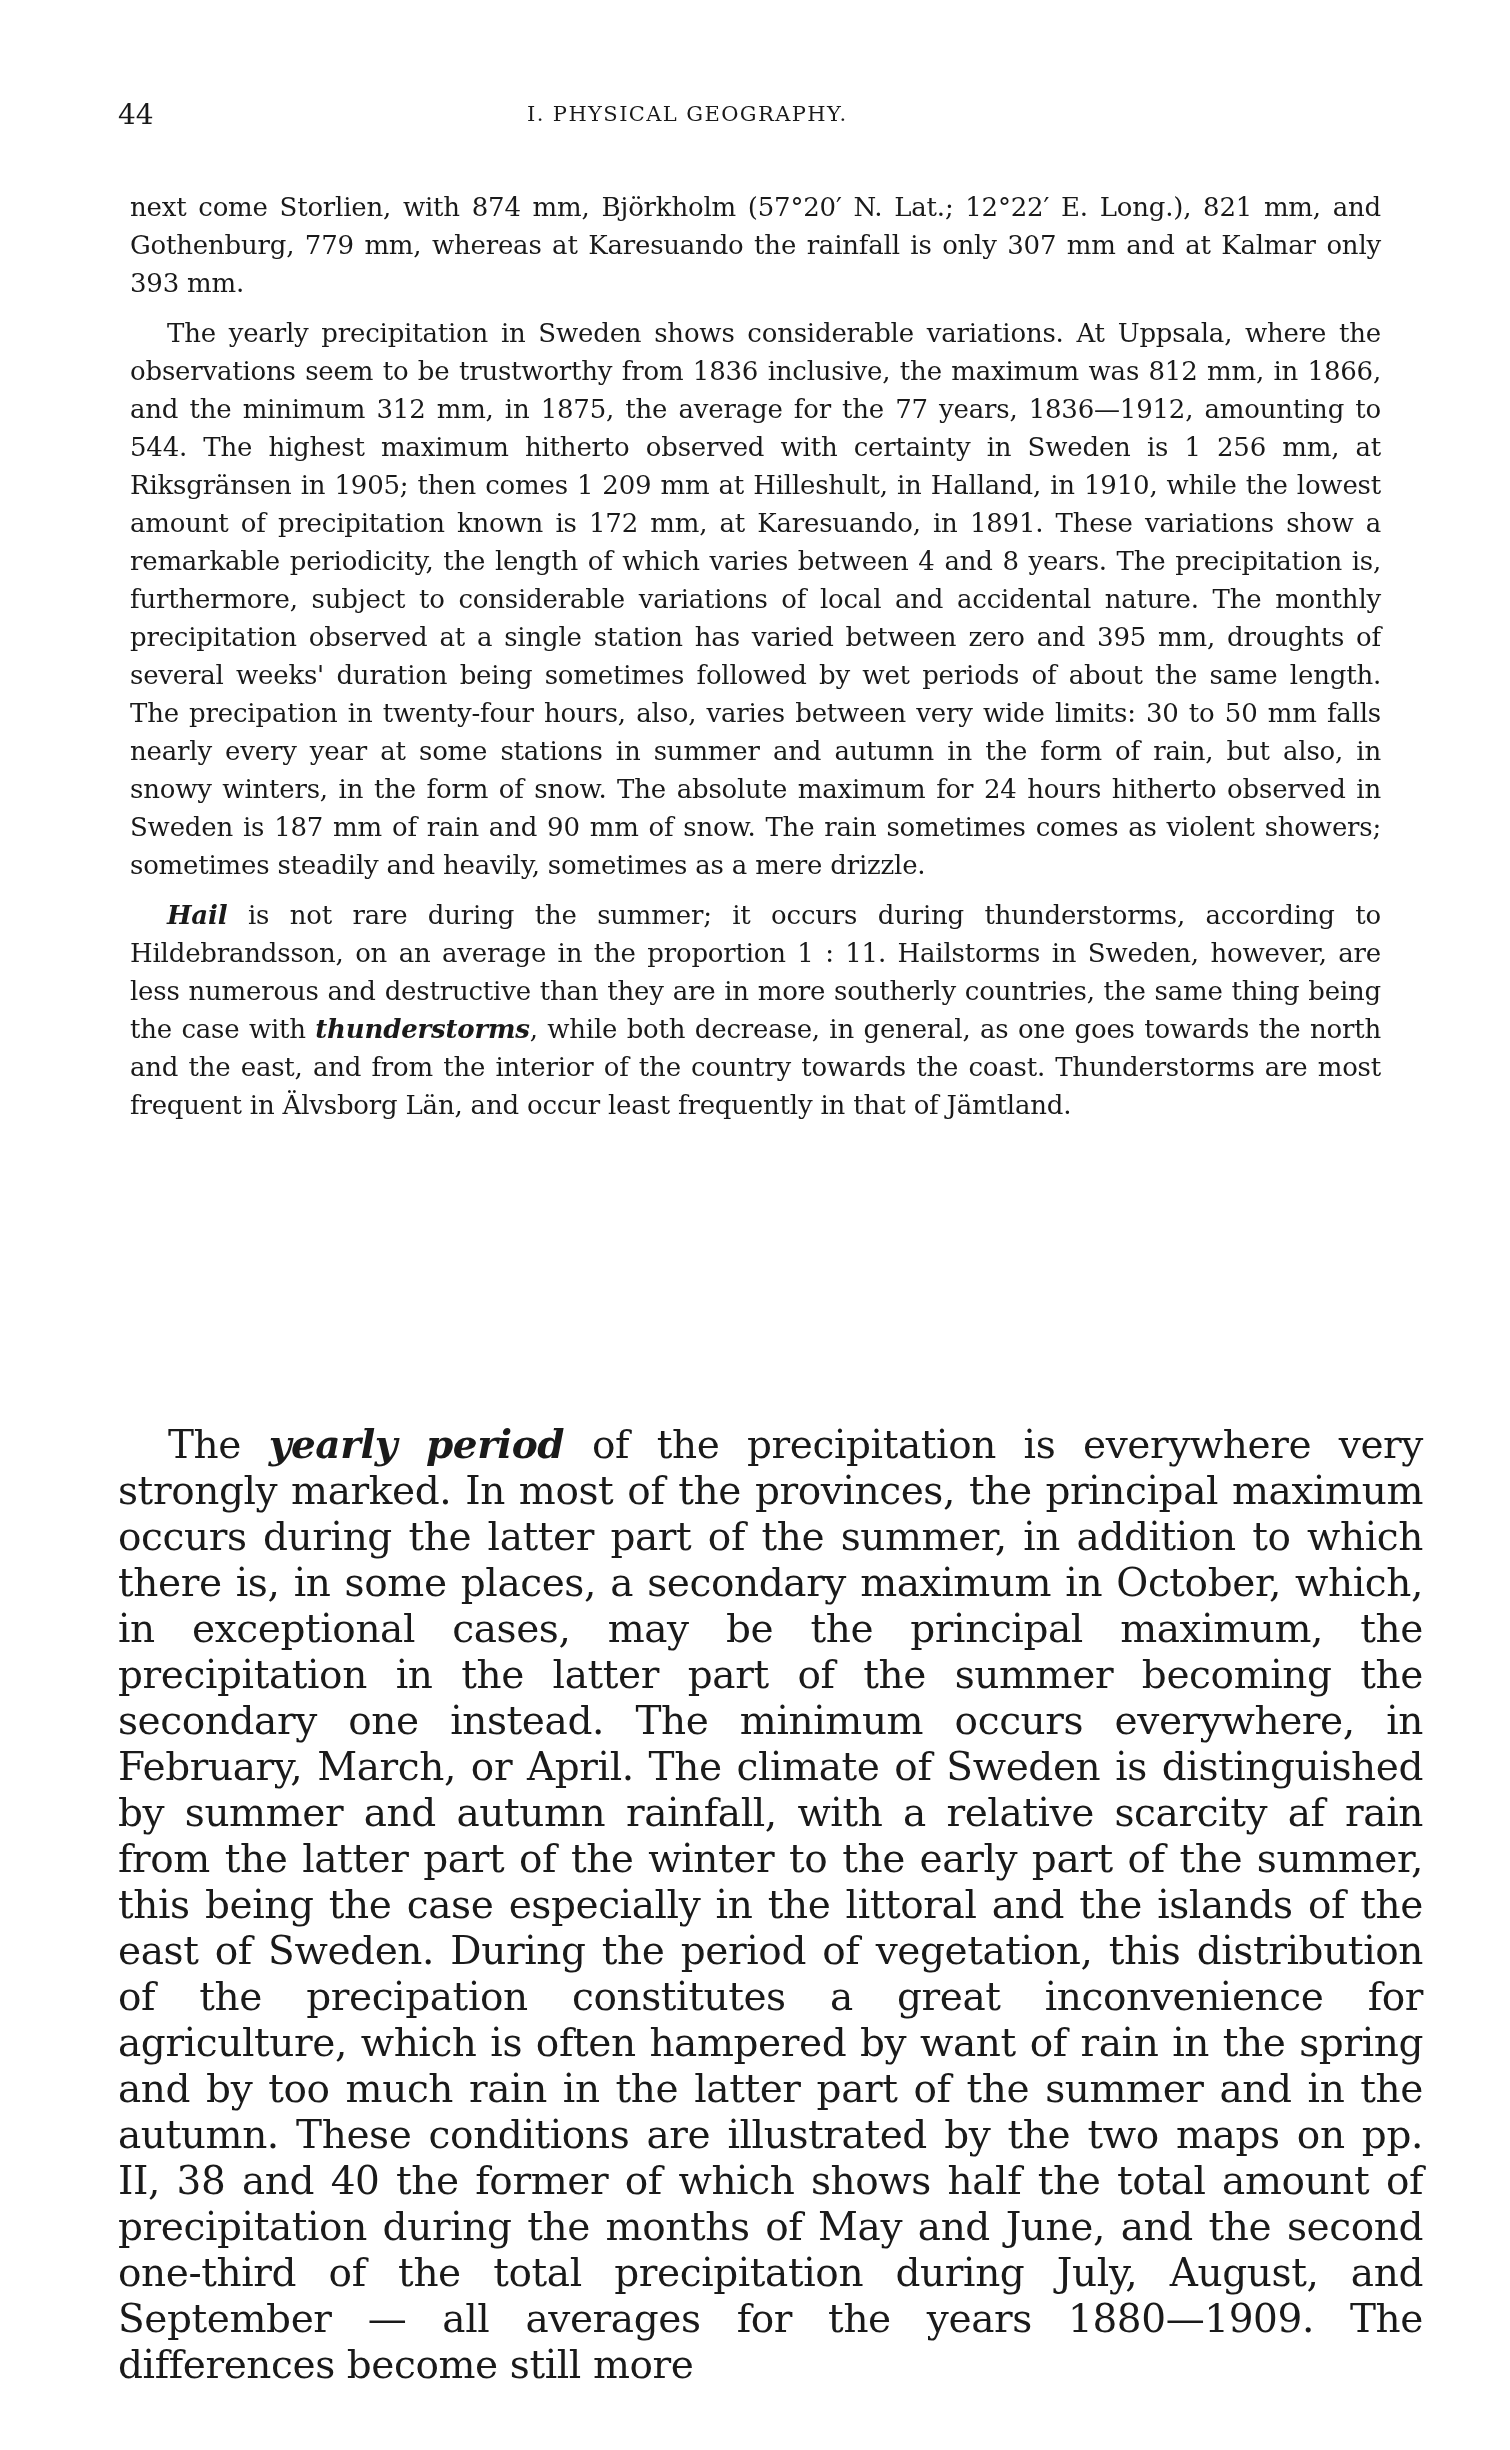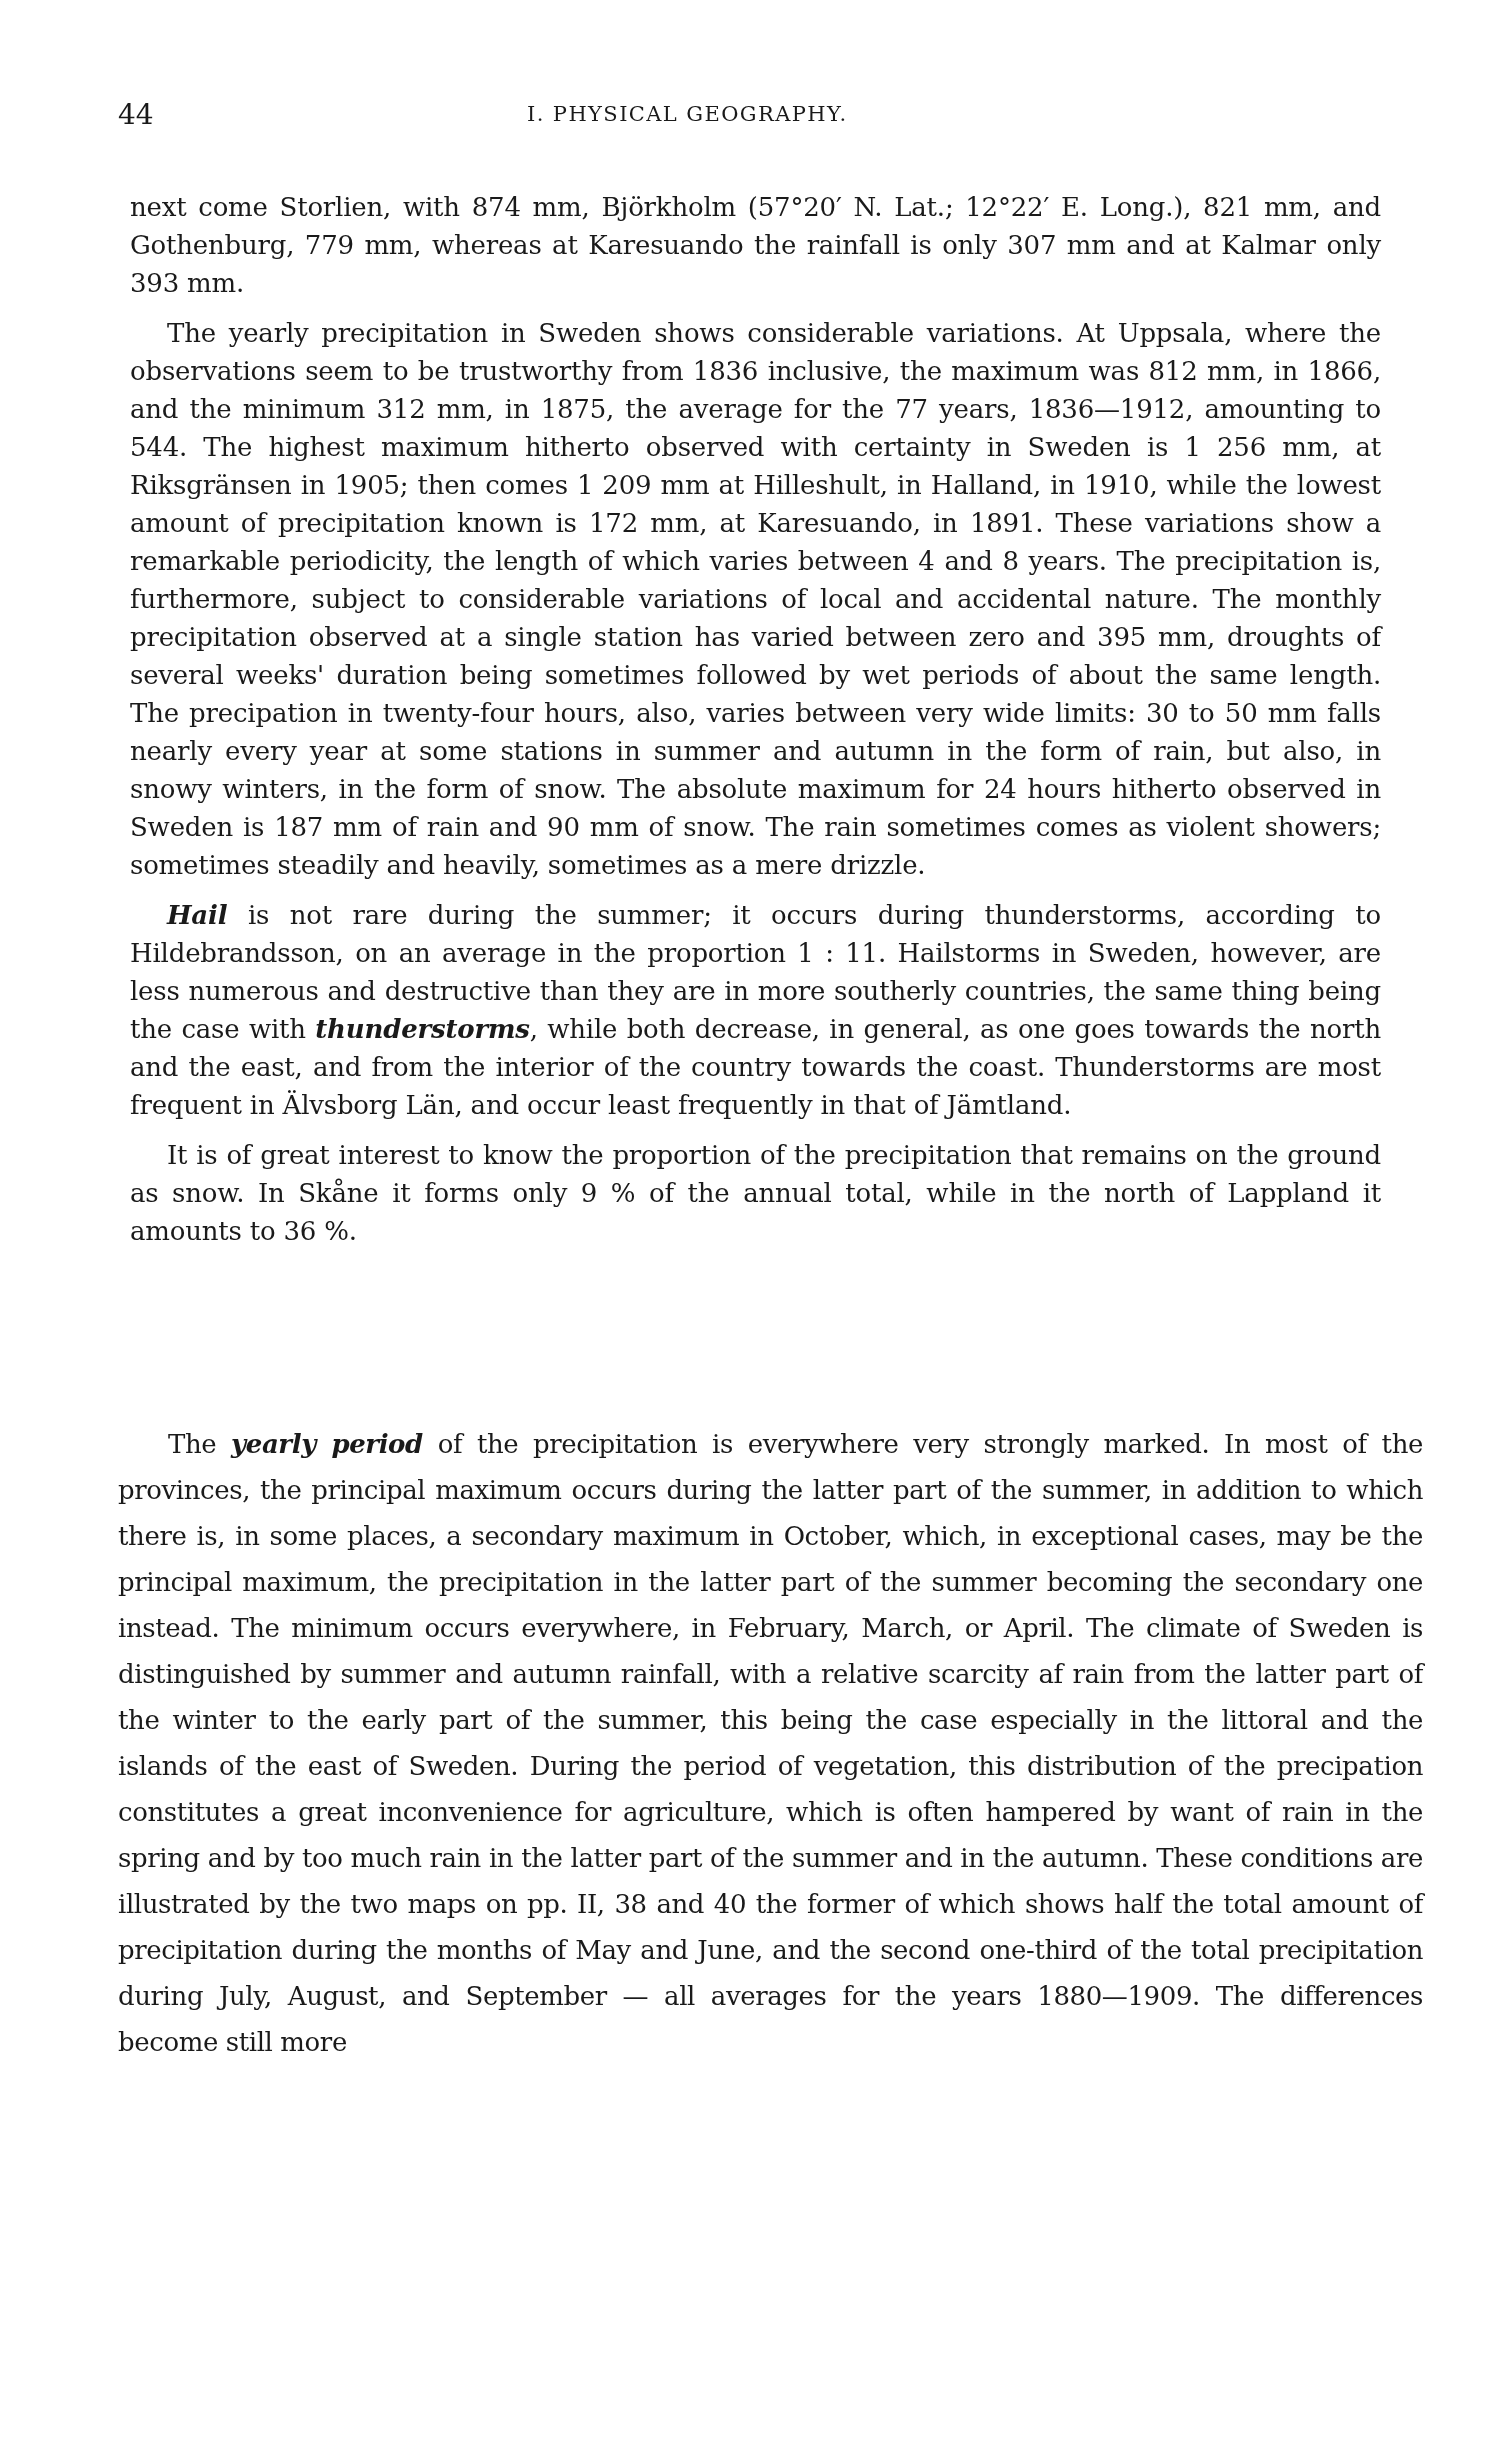--- a/index.html
+++ b/index.html
@@ -54,21 +54,21 @@
       text-indent: 0;
     }
     .small-text p.indent {
       text-indent: 37px;
     }
     .large-text {
       position: absolute;
       top: 1421px;
       left: 118px;
       width: 1305px;
-      font-size: 26px;
+      font-size: 39px;
       line-height: 46px;
       text-align: justify;
       letter-spacing: -0.4px;
     }
     .large-text p {
       margin: 0;
       text-indent: 50px;
     }
     em {
       font-style: italic;
@@ -80,19 +80,18 @@
 
 <div class="page-header">
   <span class="page-number">44</span>
   <span class="running-head">I.  PHYSICAL GEOGRAPHY.</span>
 </div>
 
 <div class="small-text">
   <p><span>next come Storlien, with 874 mm, Björkholm (57°20′ N. Lat.; 12°22′ E. Long.), 821 mm, and Gothenburg, 779 mm, whereas at Karesuando the rainfall is only 307 mm and at Kalmar only 393 mm.</span></p>
   <p class="indent"><span>The yearly precipitation in Sweden shows considerable variations. At Uppsala, where the observations seem to be trustworthy from 1836 inclusive, the maximum was 812 mm, in 1866, and the minimum 312 mm, in 1875, the average for the 77 years, 1836—1912, amounting to 544. The highest maximum hitherto observed with certainty in Sweden is 1 256 mm, at Riksgränsen in 1905; then comes 1 209 mm at Hilleshult, in Halland, in 1910, while the lowest amount of precipitation known is 172 mm, at Karesuando, in 1891. These variations show a remarkable periodicity, the length of which varies between 4 and 8 years. The precipitation is, furthermore, subject to considerable variations of local and accidental nature. The monthly precipitation observed at a single station has varied between zero and 395 mm, droughts of several weeks' duration being sometimes followed by wet periods of about the same length. The precipation in twenty-four hours, also, varies between very wide limits: 30 to 50 mm falls nearly every year at some stations in summer and autumn in the form of rain, but also, in snowy winters, in the form of snow. The absolute maximum for 24 hours hitherto observed in Sweden is 187 mm of rain and 90 mm of snow. The rain sometimes comes as violent showers; sometimes steadily and heavily, sometimes as a mere drizzle.</span></p>
   <p class="indent"><em>Hail</em><span> is not rare during the summer; it occurs during thunderstorms, according to Hildebrandsson, on an average in the proportion 1 : 11. Hailstorms in Sweden, however, are less numerous and destructive than they are in more southerly countries, the same thing being the case with </span><em>thunderstorms</em><span>, while both decrease, in general, as one goes towards the north and the east, and from the interior of the country towards the coast. Thunderstorms are most frequent in Älvsborg Län, and occur least frequently in that of Jämtland.</span></p>
-  <p class="indent"><span>It is of great interest to know the proportion of the precipitation that remains on the ground as snow. In Skåne it forms only 9 % of the annual total, while in the north of Lappland it amounts to 36 %.</span></p>
 </div>
 
 <div class="large-text">
   <p><span>The </span><em>yearly period</em><span> of the precipitation is everywhere very strongly marked. In most of the provinces, the principal maximum occurs during the latter part of the summer, in addition to which there is, in some places, a secondary maximum in October, which, in exceptional cases, may be the principal maximum, the precipitation in the latter part of the summer becoming the secondary one instead. The minimum occurs everywhere, in February, March, or April. The climate of Sweden is distinguished by summer and autumn rainfall, with a relative scarcity af rain from the latter part of the winter to the early part of the summer, this being the case especially in the littoral and the islands of the east of Sweden. During the period of vegetation, this distribution of the precipation constitutes a great inconvenience for agriculture, which is often hampered by want of rain in the spring and by too much rain in the latter part of the summer and in the autumn. These conditions are illustrated by the two maps on pp. II, 38 and 40 the former of which shows half the total amount of precipitation during the months of May and June, and the second one-third of the total precipitation during July, August, and September — all averages for the years 1880—1909. The differences become still more</span></p>
 </div>
 
 
 </body></html>

